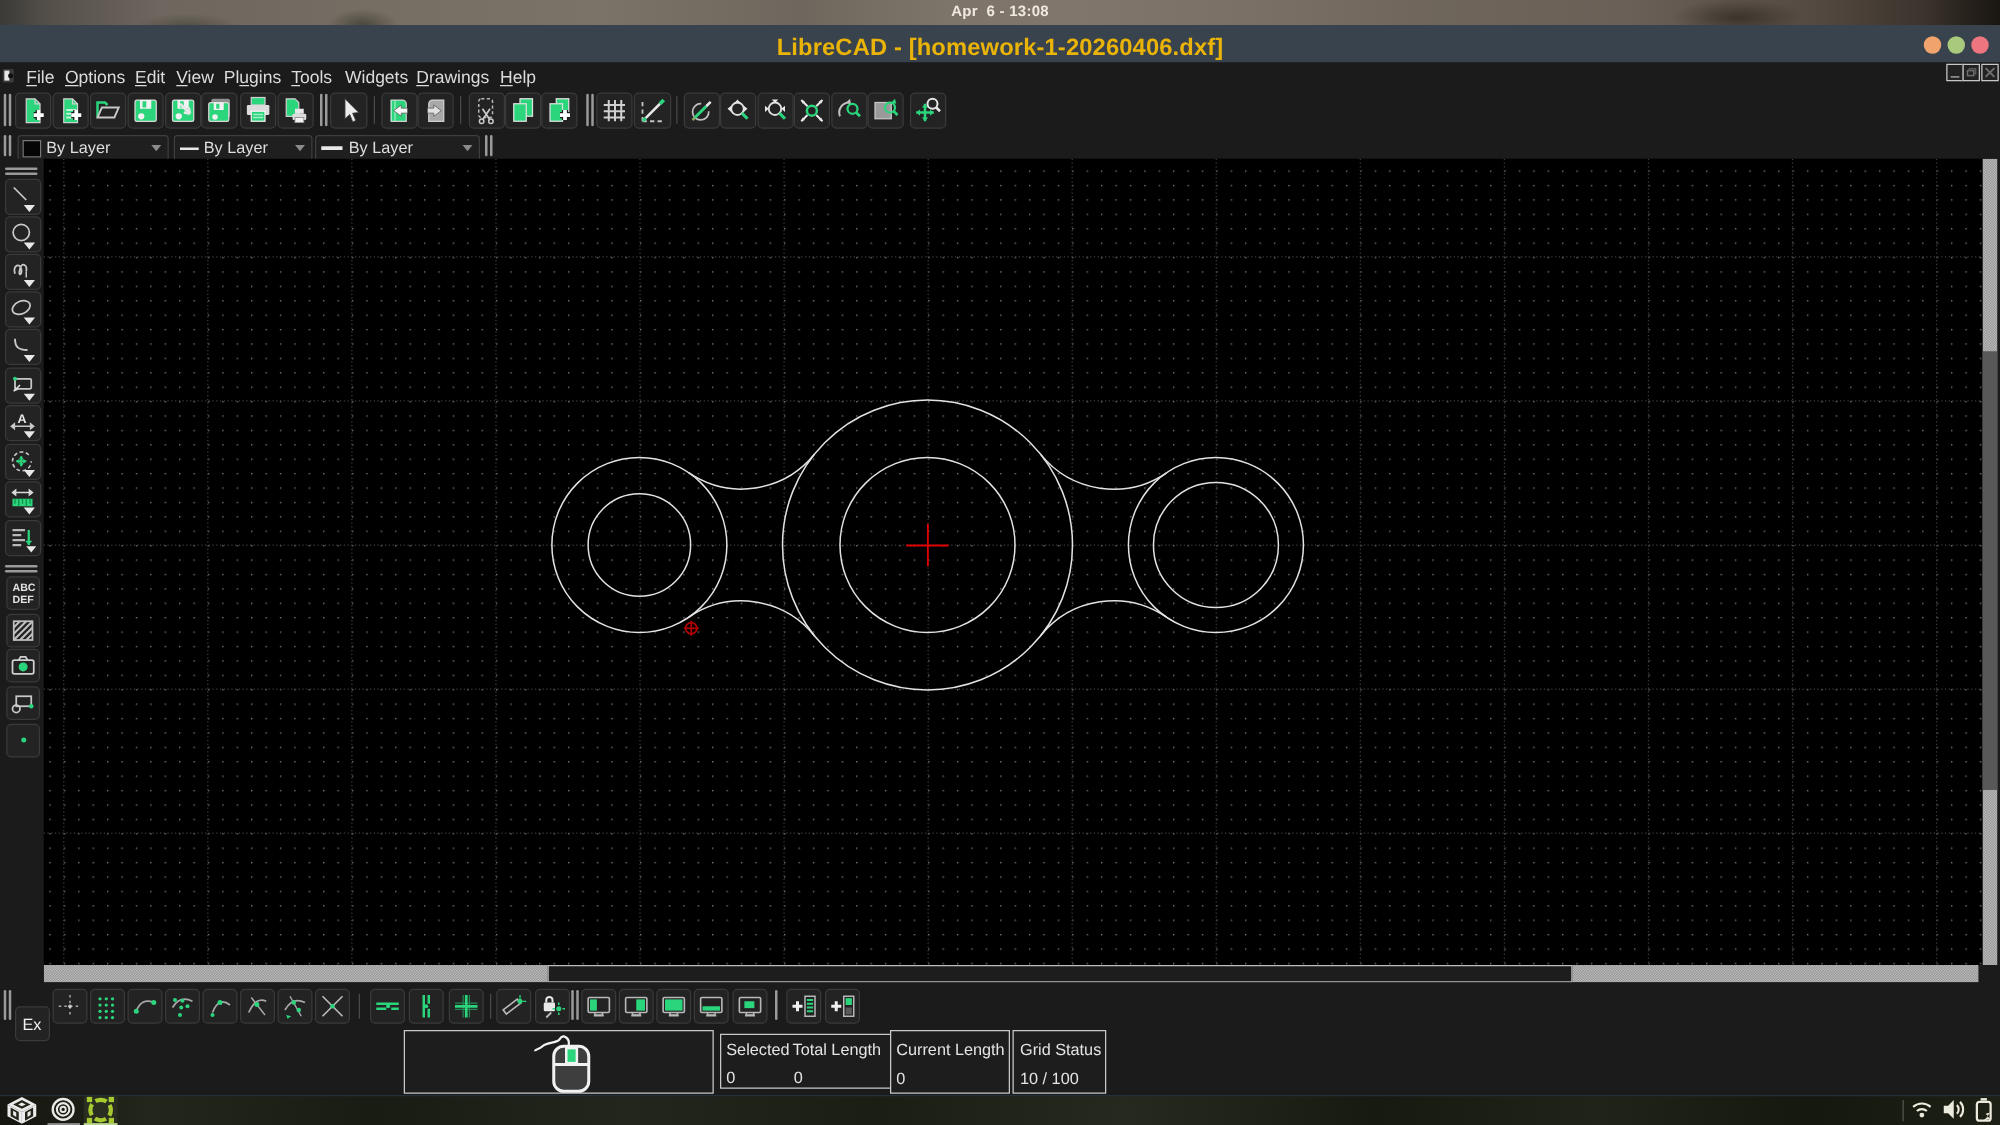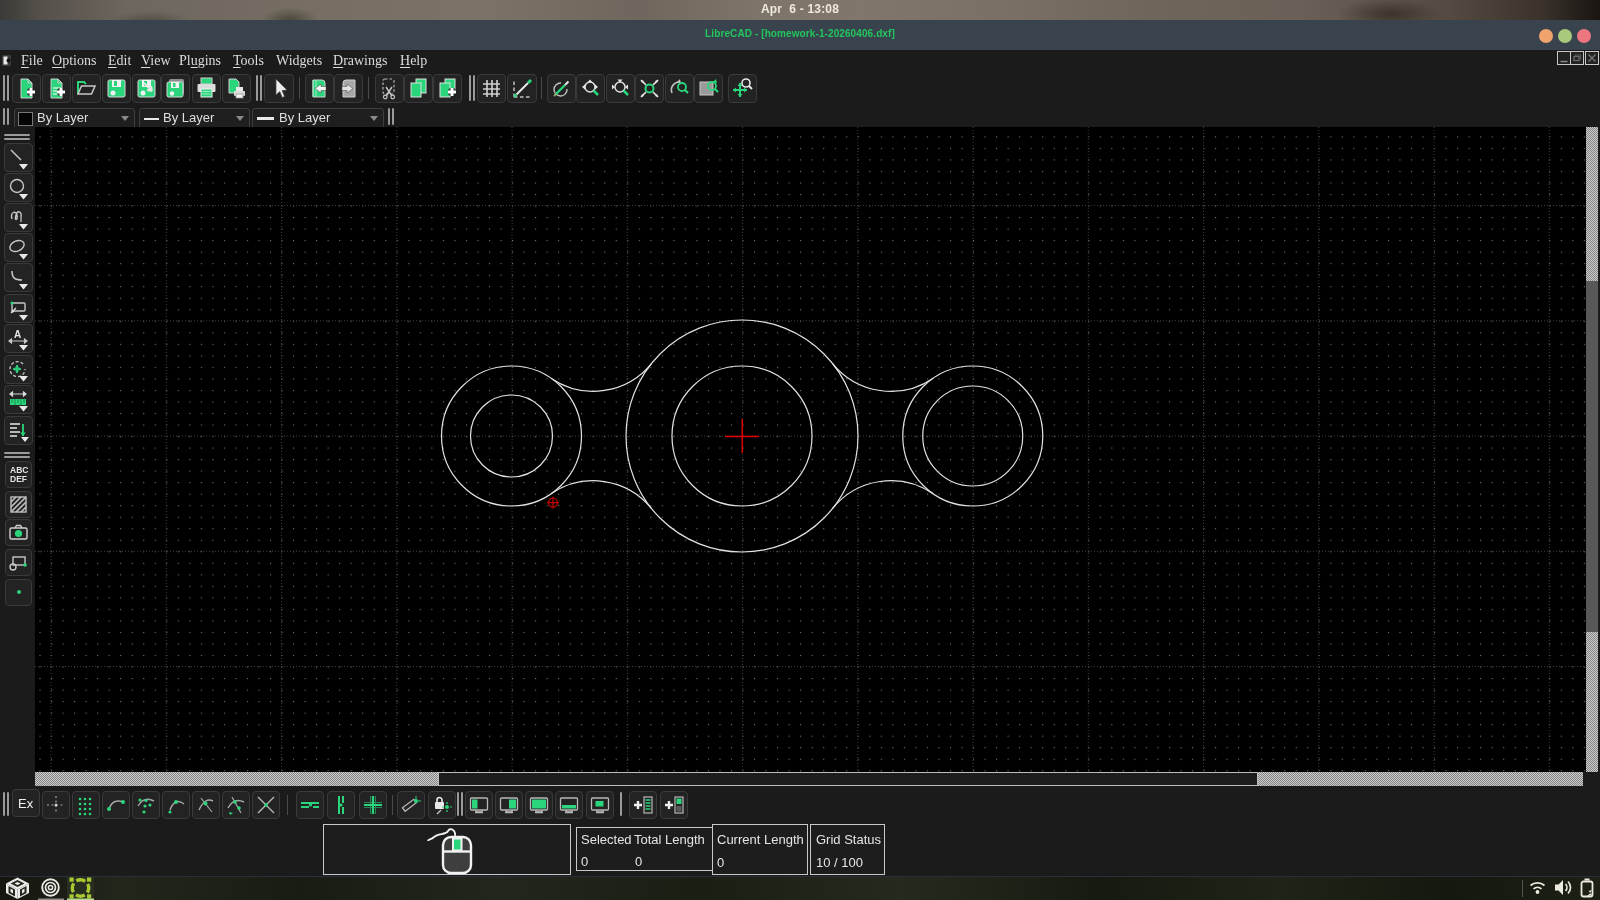--- a/index.html
+++ b/index.html
@@ -8,25 +8,25 @@
 
 #topbar{left:0;top:0;width:1600px;height:20px;
  background:
  radial-gradient(40px 18px at 290px 20px,rgba(40,42,30,.55),rgba(40,42,30,0) 70%),
  radial-gradient(60px 16px at 150px 22px,rgba(52,50,40,.5),rgba(52,50,40,0) 70%),
  radial-gradient(70px 20px at 1390px 14px,rgba(38,32,24,.6),rgba(38,32,24,0) 75%),
  linear-gradient(90deg,#3b3a37 0,#55504a 40px,#6e675f 130px,#766d63 300px,#7b7268 480px,#6f665d 640px,#7e756a 760px,#80766b 860px,#7a7066 1000px,#6e655b 1150px,#6a6057 1300px,#544a41 1450px,#3b332c 1540px,#191511 1600px);}
 #topbar .t{position:absolute;left:0;right:0;top:2px;text-align:center;color:#efe9e1;font-size:12px;font-weight:bold;letter-spacing:.2px;}
 
 #titlebar{left:0;top:20px;width:1600px;height:30px;background:#39434d;}
-#titlebar .t{position:absolute;left:0;right:0;top:7.5px;text-align:center;color:#22c55e;font-size:10px;font-weight:bold;letter-spacing:.1px;}
+#titlebar .t{position:absolute;left:0;right:0;top:7.5px;text-align:center;color:#eab308;font-size:19px;font-weight:bold;letter-spacing:.1px;}
 .wbtn{position:absolute;top:29px;width:14px;height:14px;border-radius:50%;}
 
 #menubar{left:0;top:50px;width:1600px;height:22px;background:#1b1b1b;color:#dcdcdc;font-size:14px;}
-#menubar span{position:absolute;top:3px;font-family:Liberation Serif, serif;}
+#menubar span{position:absolute;top:3px;}
 #menubar u{text-decoration-thickness:1px;text-underline-offset:2px;}
 .mdib{position:absolute;top:1px;width:12px;height:12px;border:1.5px solid #c8c8c8;background:#222;}
 
 .tbtn{position:absolute;width:27px;height:27px;border:1px solid #3a3a3a;border-radius:4px;background:#232323;}
 .sep{position:absolute;width:2px;background:#9a9a9a;border-radius:1px;}
 .hsep{position:absolute;height:2px;background:#9a9a9a;border-radius:1px;}
 .sepd{position:absolute;width:1px;background:#4a4a4a;}
 .combo{position:absolute;top:108px;height:19px;background:#1f1f1f;border:1px solid #3e3e3e;border-radius:3px;color:#dfdfdf;font-size:13px;}
 .combo .lbl{position:absolute;top:1px;}
 .combo .arr{position:absolute;right:5px;top:7px;width:0;height:0;border-left:4px solid transparent;border-right:4px solid transparent;border-top:5px solid #8a8a8a;}
@@ -473,21 +473,21 @@
   <div id="vsb" class="abs">
       <svg width="12" height="645">
     <rect x="0" y="0" width="12" height="645" fill="url(#dith)"></rect>
     <rect x="0" y="154" width="12" height="351" fill="#585858"></rect>
   </svg>
     </div>
   <div id="corner" class="abs"></div>
   <div id="btoolbar" class="abs" style="left:0;top:786px;width:1600px;height:38px;background:#1b1b1b;">
     <div class="sep" style="left:3px;top:6px;height:24px;"></div>
     <div class="sep" style="left:7px;top:6px;height:24px;"></div>
-    <div class="tbtn" style="left:12px;top:3px;width:26px;height:26px;">
+    <div class="tbtn" style="left:12px;top:19px;width:26px;height:26px;">
         <svg width="26" height="26">
           <text x="5" y="18" fill="#f0f0f0" font-size="13" font-family="Liberation Sans">Ex</text>
         </svg>
       </div>
     <div class="tbtn" style="left:42px;top:5px;width:26px;height:26px;">
         <svg width="26" height="26">
           <path d="M4 13h18M13 4v18" stroke="#a8a8a8" stroke-width="1.2" stroke-dasharray="2 2.5"></path>
           <circle cx="13" cy="13" r="1.5" fill="#c8c8c8"></circle>
         </svg>
       </div>

